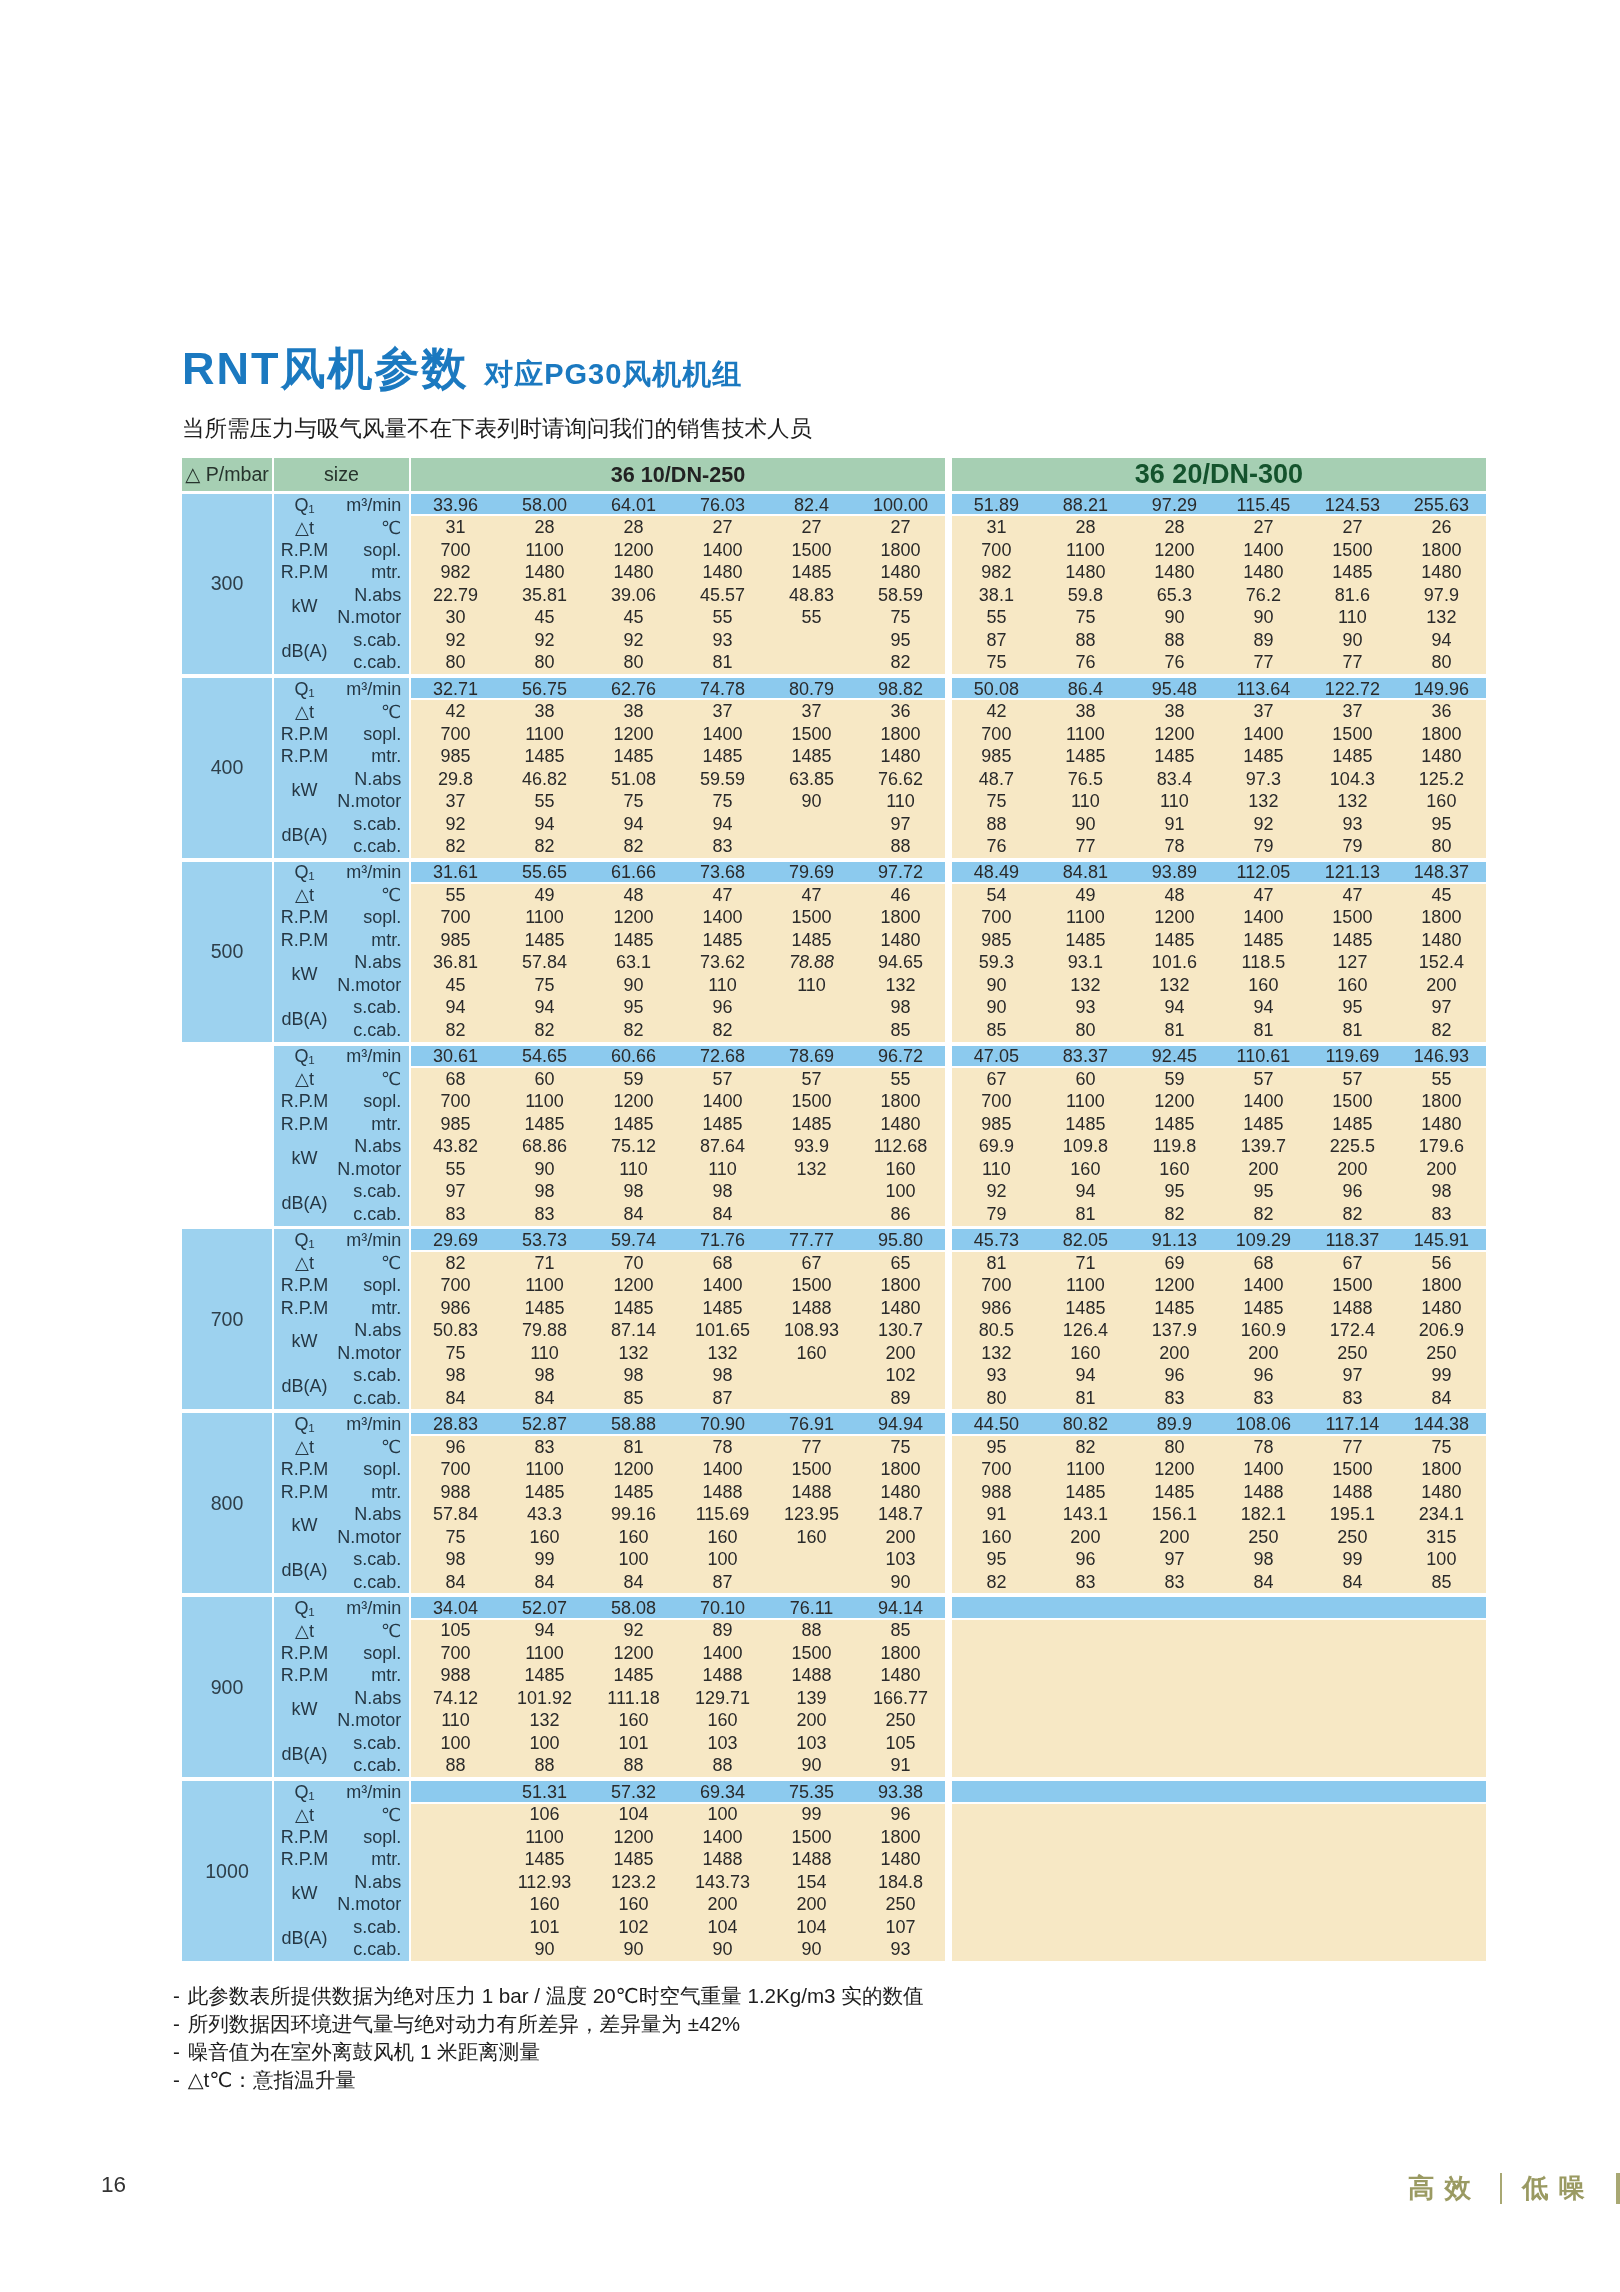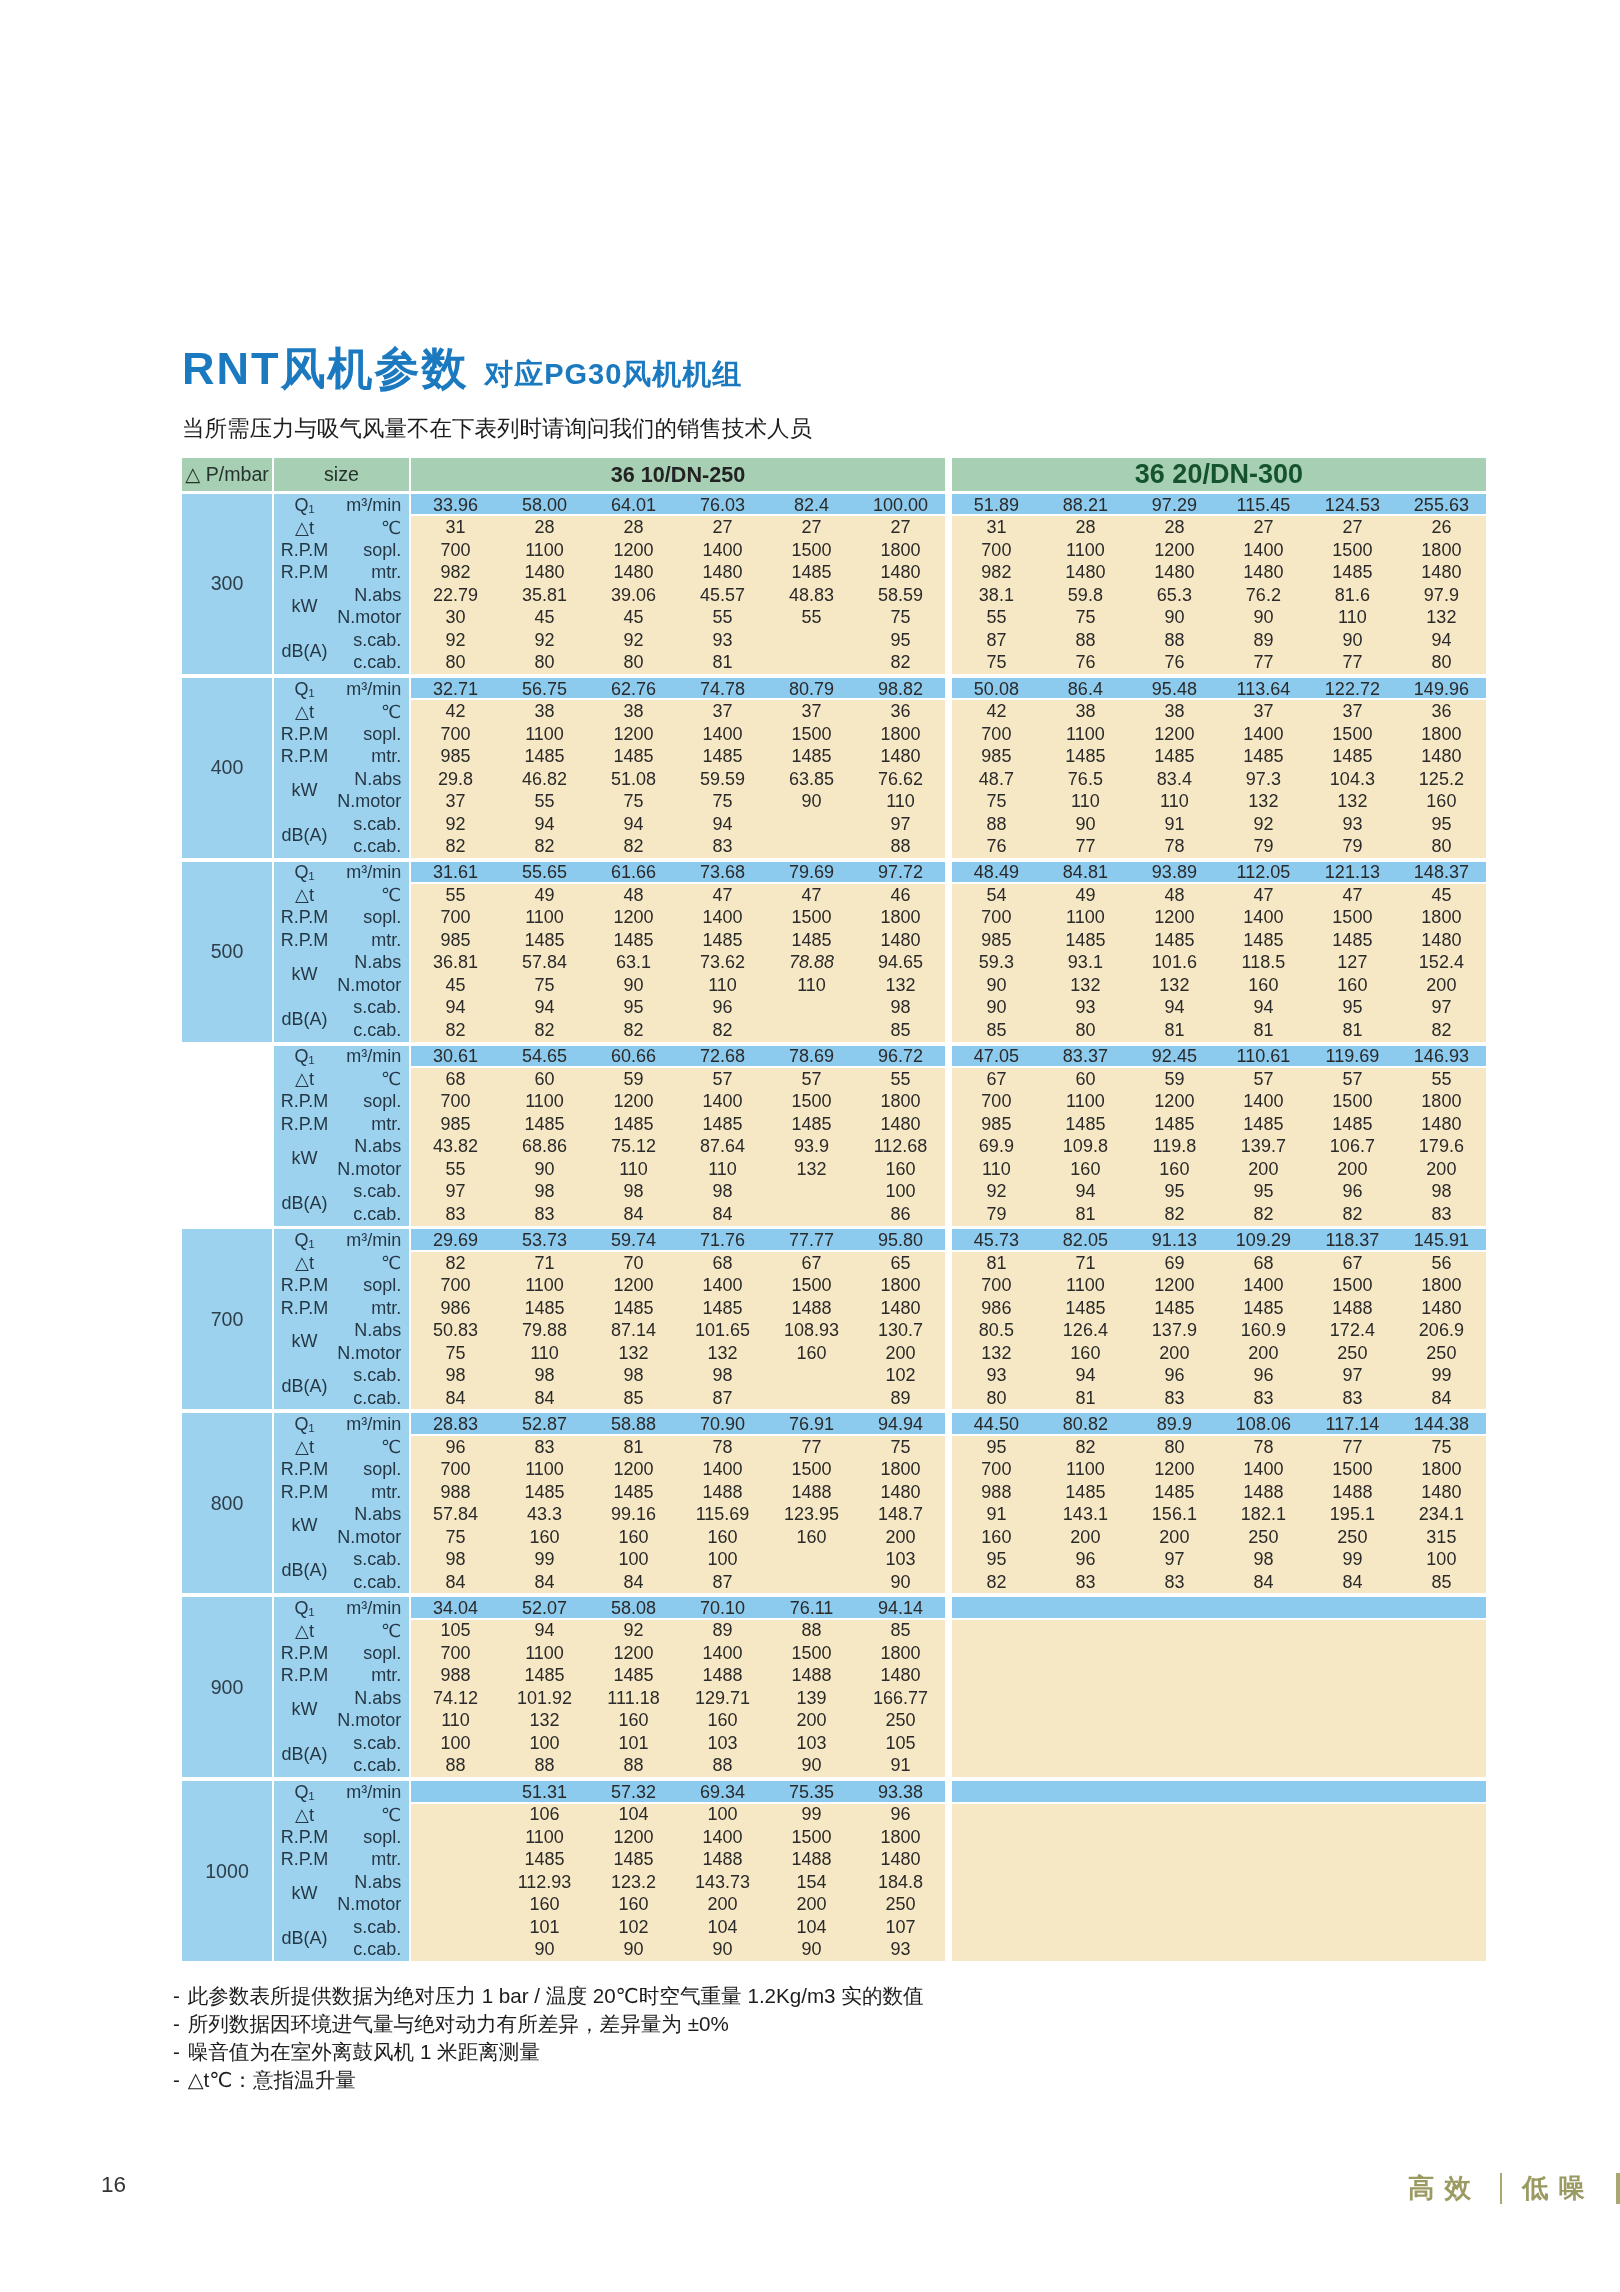--- a/index.html
+++ b/index.html
@@ -480,21 +480,21 @@
         <div class="dcell cream" style="grid-area: 5 / 3;">43.82</div>
         <div class="dcell cream" style="grid-area: 5 / 4;">68.86</div>
         <div class="dcell cream" style="grid-area: 5 / 5;">75.12</div>
         <div class="dcell cream" style="grid-area: 5 / 6;">87.64</div>
         <div class="dcell cream" style="grid-area: 5 / 7;">93.9</div>
         <div class="dcell cream" style="grid-area: 5 / 8;">112.68</div>
         <div class="dcell cream" style="grid-area: 5 / 10;">69.9</div>
         <div class="dcell cream" style="grid-area: 5 / 11;">109.8</div>
         <div class="dcell cream" style="grid-area: 5 / 12;">119.8</div>
         <div class="dcell cream" style="grid-area: 5 / 13;">139.7</div>
-        <div class="dcell cream" style="grid-area: 5 / 14;">106.7</div>
+        <div class="dcell cream" style="grid-area: 5 / 14;">225.5</div>
         <div class="dcell cream" style="grid-area: 5 / 15;">179.6</div>
         <div class="dcell cream" style="grid-area: 6 / 3;">55</div>
         <div class="dcell cream" style="grid-area: 6 / 4;">90</div>
         <div class="dcell cream" style="grid-area: 6 / 5;">110</div>
         <div class="dcell cream" style="grid-area: 6 / 6;">110</div>
         <div class="dcell cream" style="grid-area: 6 / 7;">132</div>
         <div class="dcell cream" style="grid-area: 6 / 8;">160</div>
         <div class="dcell cream" style="grid-area: 6 / 10;">110</div>
         <div class="dcell cream" style="grid-area: 6 / 11;">160</div>
         <div class="dcell cream" style="grid-area: 6 / 12;">160</div>
@@ -989,21 +989,21 @@
     </div>
 </div>
 
 <div class="notes">
   <div class="note">
     <span>-</span>
     <span>此参数表所提供数据为绝对压力 1 bar / 温度 20℃时空气重量 1.2Kg/m3 实的数值</span>
   </div>
   <div class="note">
     <span>-</span>
-    <span>所列数据因环境进气量与绝对动力有所差异，差异量为 ±0%</span>
+    <span>所列数据因环境进气量与绝对动力有所差异，差异量为 ±42%</span>
   </div>
   <div class="note">
     <span>-</span>
     <span>噪音值为在室外离鼓风机 1 米距离测量</span>
   </div>
   <div class="note">
     <span>-</span>
     <span>△t℃：意指温升量</span>
   </div>
 </div>

